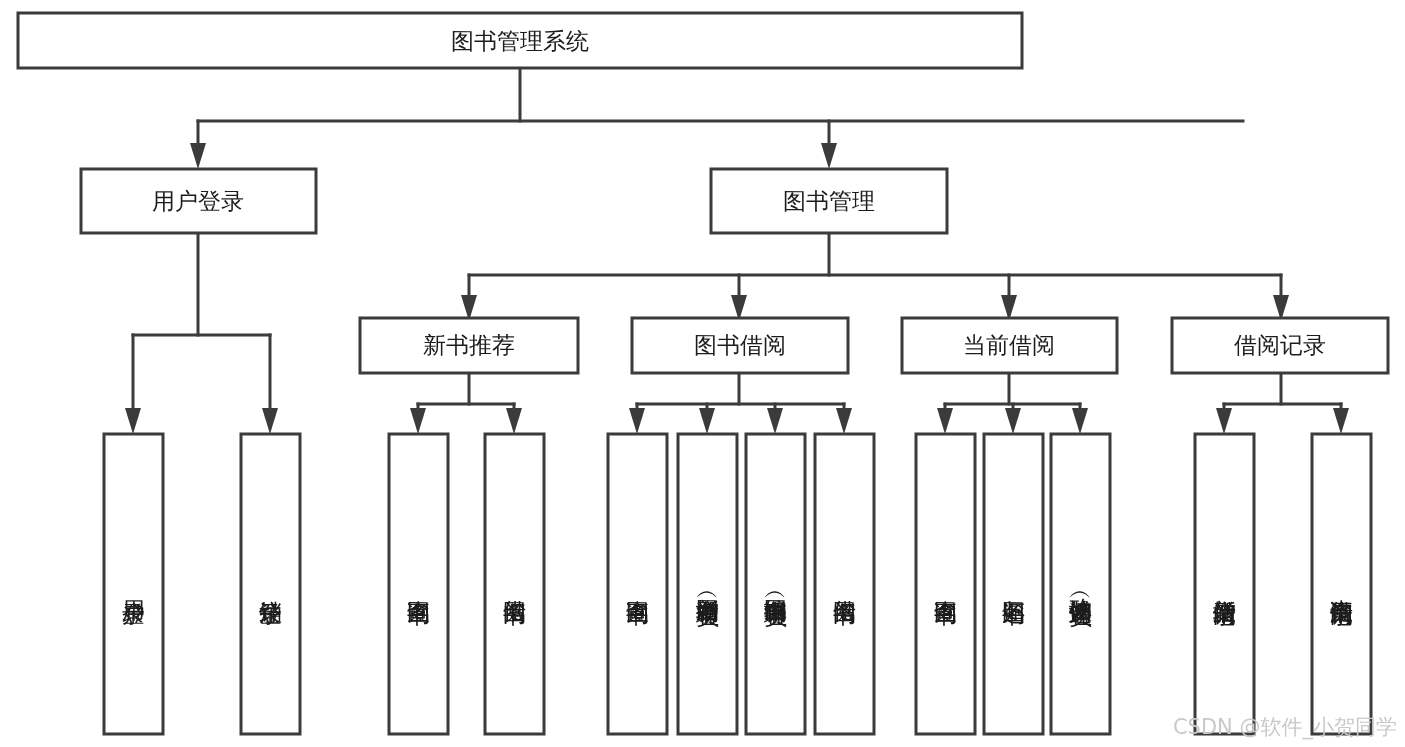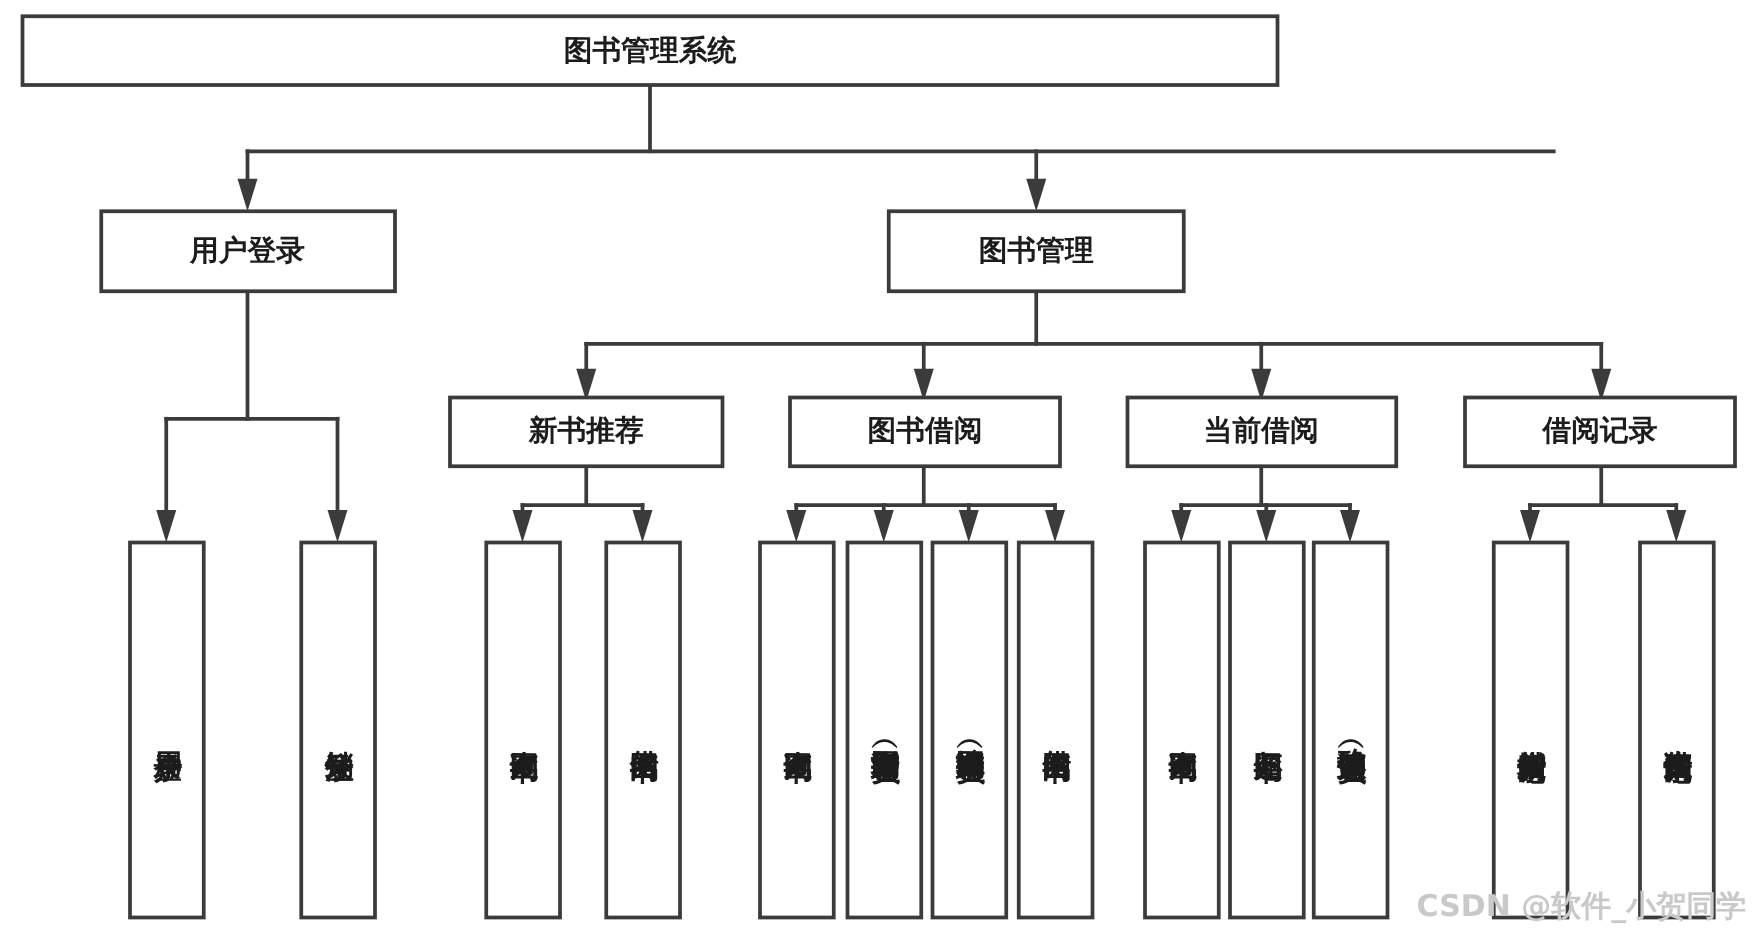--- a/index.html
+++ b/index.html
@@ -13,21 +13,20 @@
     position: relative;
     font-family: "DejaVu Sans", "Liberation Sans", sans-serif;
     overflow: hidden;
   }
   #diagram-root {
     position: absolute;
     left: 0;
     top: 0;
     width: 1405px;
     height: 747px;
-    font-weight: bold;
   }
   svg.canvas {
     display: block;
     width: 1405px;
     height: 747px;
   }
   .node-box {
     fill: #ffffff;
     stroke: #3b3b3b;
     stroke-width: 3;
@@ -65,21 +64,21 @@
     color: #1c1c1c;
     letter-spacing: 1px;
     white-space: nowrap;
     text-align: center;
   }
   .watermark {
     position: absolute;
     right: 8px;
     bottom: 6px;
     font-family: "DejaVu Sans", "Liberation Sans", sans-serif;
-    font-size: 24px;
+    font-size: 21px;
     color: #c9c9c9;
     white-space: nowrap;
     user-select: none;
   }
 </style>
 </head>
 <body>
 
 <div id="diagram-root">
 

